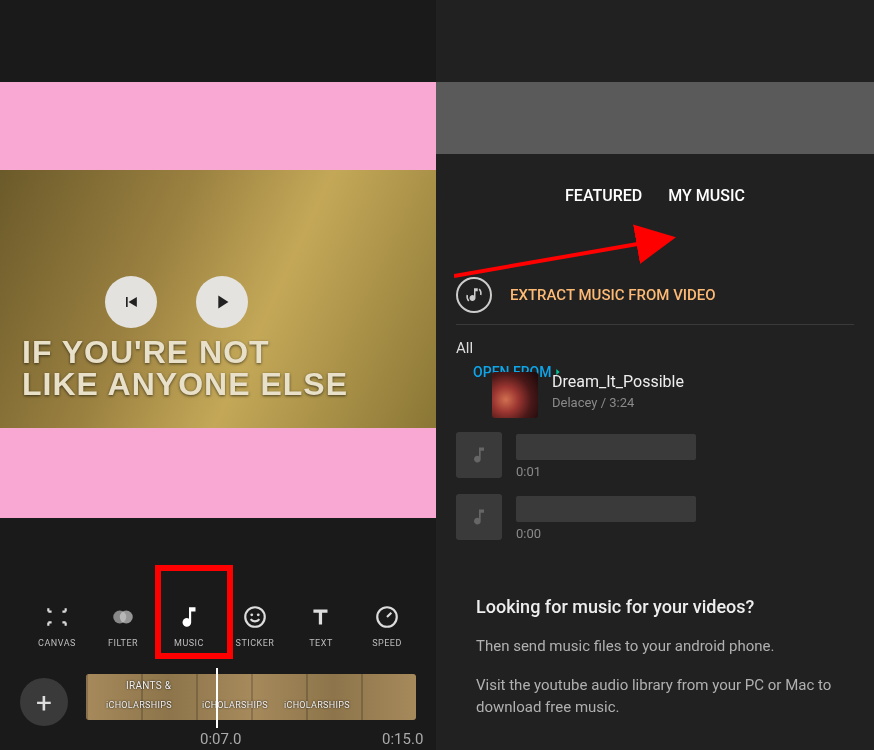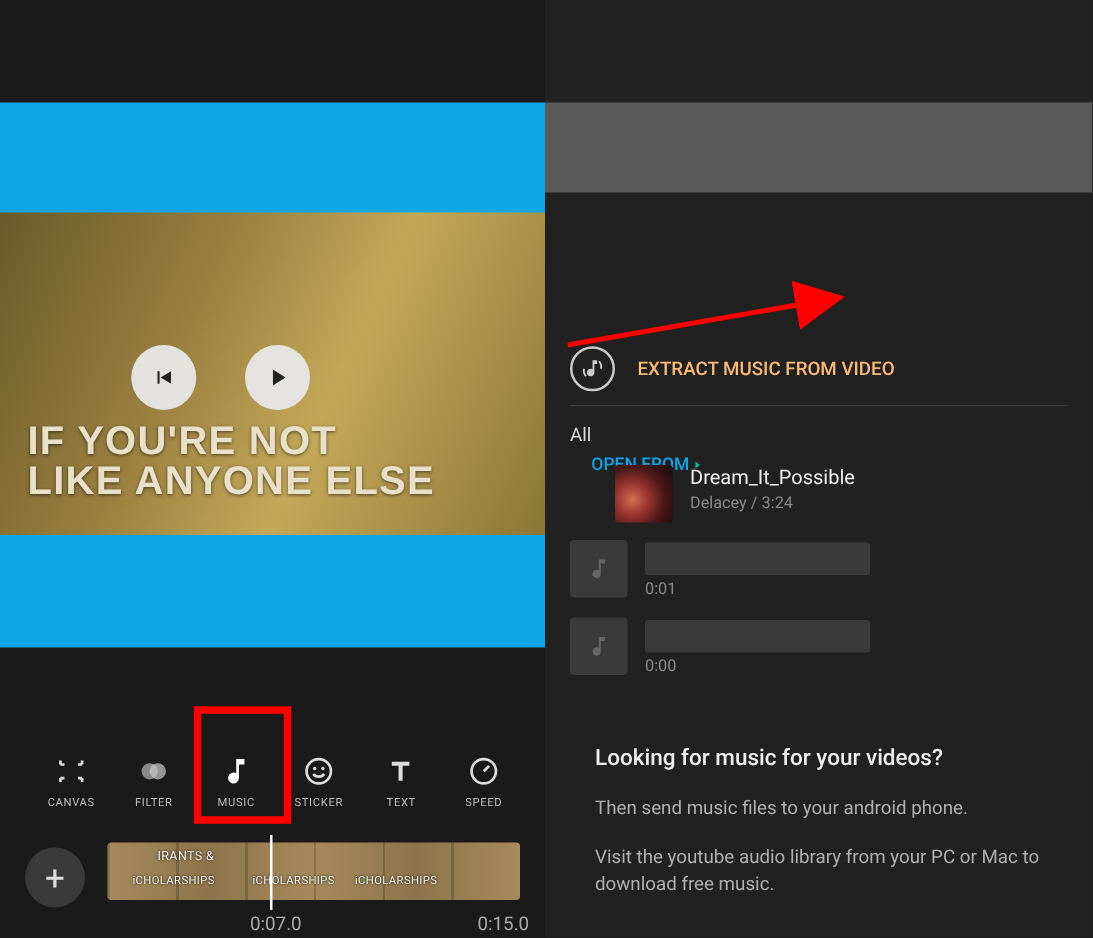--- a/index.html
+++ b/index.html
@@ -21,21 +21,21 @@
 .right-panel {
   position: absolute;
   left: 436px; top: 0;
   width: 438px; height: 750px;
   background: #212121;
 }
 .preview-area {
   position: absolute;
   left: 0; top: 82px;
   width: 436px; height: 436px;
-  background: #0ea5e9;
+  background: #f9a8d4;
 }
 .video-frame {
   position: absolute;
   left: 0; top: 88px;
   width: 436px; height: 258px;
   background: linear-gradient(115deg, #6b5a2a 0%, #9a8040 35%, #c4a858 60%, #8a7635 100%);
   overflow: hidden;
 }
 .video-overlay-text {
   position: absolute;
@@ -268,20 +268,24 @@
     </div>
     <div class="playhead"></div>
     <div class="time-mark" style="left:200px;">0:07.0</div>
     <div class="time-mark" style="left:382px;">0:15.0</div>
   </div>
 </div>
 
 <div class="right-panel">
   <div class="right-top-strip"></div>
 
+  <div class="tabs">
+    <div class="tab">FEATURED</div>
+    <div class="tab">MY MUSIC</div>
+  </div>
 
   <svg class="arrow-svg" width="280" height="70">
     <defs>
         <marker id="ah" markerWidth="12" markerHeight="12" refX="9" refY="5" orient="auto">
           <path d="M0 0L10 5L0 10z" fill="#ff0000"></path>
         </marker>
       </defs>
     <line x1="0" y1="68" x2="218" y2="30" stroke="#ff0000" stroke-width="4" marker-end="url(#ah)"></line>
   </svg>
 

